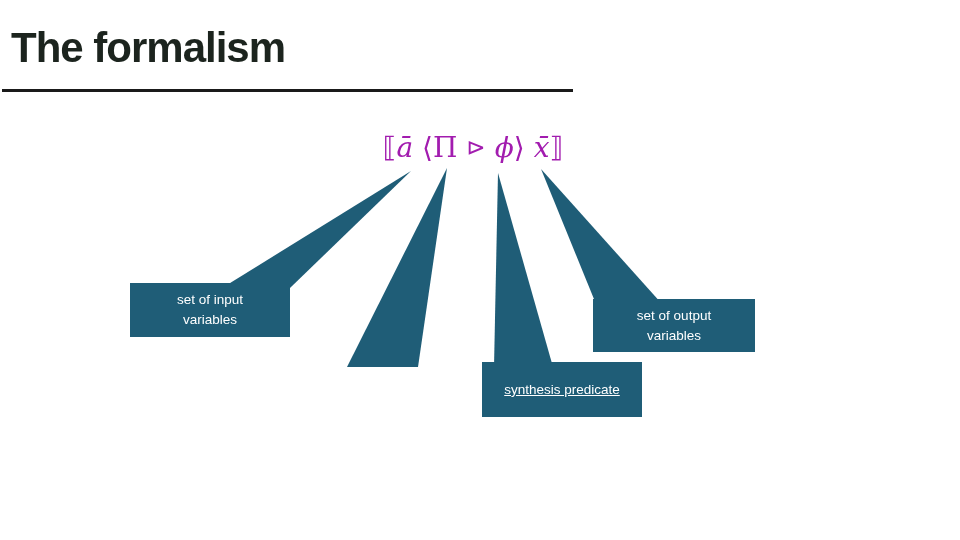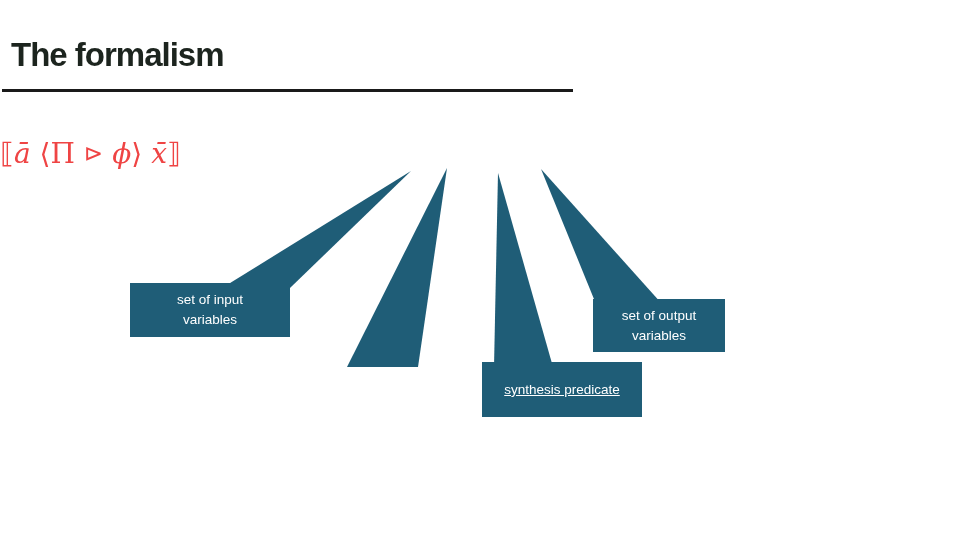--- a/index.html
+++ b/index.html
@@ -11,46 +11,46 @@
     position: relative;
     width: 960px;
     height: 540px;
     background: #ffffff;
     overflow: hidden;
     font-family: "Liberation Sans", sans-serif;
   }
   .slide-title {
     position: absolute;
     left: 11px;
-    top: 36px;
+    top: 24px;
     margin: 0;
-    font-size: 33px;
+    font-size: 42px;
     font-weight: 700;
     letter-spacing: -1px;
     color: var(--ink, #1c241e);
     font-family: "Liberation Sans", sans-serif;
     white-space: nowrap;
   }
   .title-underline {
     position: absolute;
     left: 2px;
     top: 89px;
     width: 571px;
     height: 2.5px;
     background: #1a1a1a;
   }
   .formula {
     position: absolute;
     left: 0;
     right: 0;
-    top: 137px;
-    text-align: left;
+    top: 131px;
+    text-align: center;
     padding-right: 14px;
     font-size: 28px;
-    color: #ef4444;
+    color: #a21caf;
     font-family: "DejaVu Serif", serif;
     white-space: nowrap;
   }
   .formula .tok { display: inline-block; }
   .tok-bracket {
     font-family: "DejaVu Sans", sans-serif;
     font-style: normal;
   }
   .tok-var { font-style: italic; }
   .tok-pi { font-style: normal; }
@@ -82,21 +82,21 @@
     text-align: center;
     font-size: 13.5px;
     line-height: 1.45;
     font-family: "Liberation Sans", sans-serif;
   }
   .callout span { display: block; }
   .callout span:empty { display: none; }
   .callout-1 { left: 130px; top: 283px; width: 160px; height: 54px; }
   .callout-2 { left: 257px; top: 362px; width: 161px; height: 55px; }
   .callout-3 { left: 482px; top: 362px; width: 160px; height: 55px; text-decoration: underline; }
-  .callout-4 { left: 593px; top: 299px; width: 132px; height: 53px; }
+  .callout-4 { left: 593px; top: 299px; width: 162px; height: 53px; }
 </style>
 </head>
 <body>
 
 <div class="slide">
 
   <h1 class="slide-title">The formalism</h1>
 
   <div class="title-underline"></div>
 

